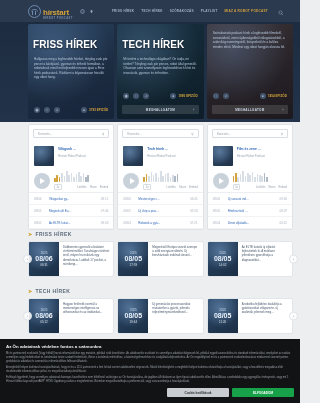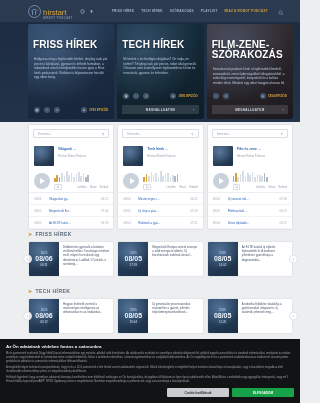--- a/index.html
+++ b/index.html
@@ -32,21 +32,21 @@
     border-top: 1.2px solid #6d8bb0;
     border-radius: 4px 4px 0 0;
   }
   .logo-mark:after {
     content: ""; position: absolute;
     left: 3px; right: 3px; bottom: 2px; height: 4px;
     background: repeating-linear-gradient(90deg,#6d8bb0 0 0.7px,transparent 0.7px 1.7px);
   }
   .logo-text { display: flex; flex-direction: column; line-height: 1; }
   .logo-name {
-    font-size: 8px; font-weight: normal; color: #d4a23c;
+    font-size: 8px; font-weight: bold; color: #d4a23c;
     letter-spacing: -0.2px;
     margin-top: 8px;
   }
   .logo-sub {
     font-size: 2.6px; color: #7d93ad; letter-spacing: 0.5px;
     margin-top: 1px; font-weight: bold;
   }
   .hdr-social { display: flex; gap: 4px; margin-left: 7px; align-items: center; }
   .hdr-ic { width: 5px; height: 5px; color: #8fa4bb; font-size: 5px; line-height: 5px; }
   .hdr-ic svg { display: block; }
@@ -324,21 +324,20 @@
           <span>1995 EPIZÓD</span>
         </span>
       </div>
       <div class="hero-btn">
         <span>MEGHALLGATOM</span>
         <span class="chev">›</span>
       </div>
     </div>
 
     <div class="hero-card c3">
-      <div class="hero-title">FILM-ZENE-SZÓRAKOZÁS</div>
       <div class="hero-desc">Szórakoztató podcast hírek a legfrissebb filmekről, sorozatokról, zenei újdonságokból válogatásokból, a sztárvilág eseményeiről, könyvekről és a kultúra minden elérő. Mindezt egy robot hangján olvassa fel.</div>
       <div class="hero-meta">
         <span class="meta-ic"></span>
         <span class="meta-ic">♫</span>
         <span class="ep-badge">
           <span class="bic">●</span>
           <span>7454 EPIZÓD</span>
         </span>
       </div>
       <div class="hero-btn">

